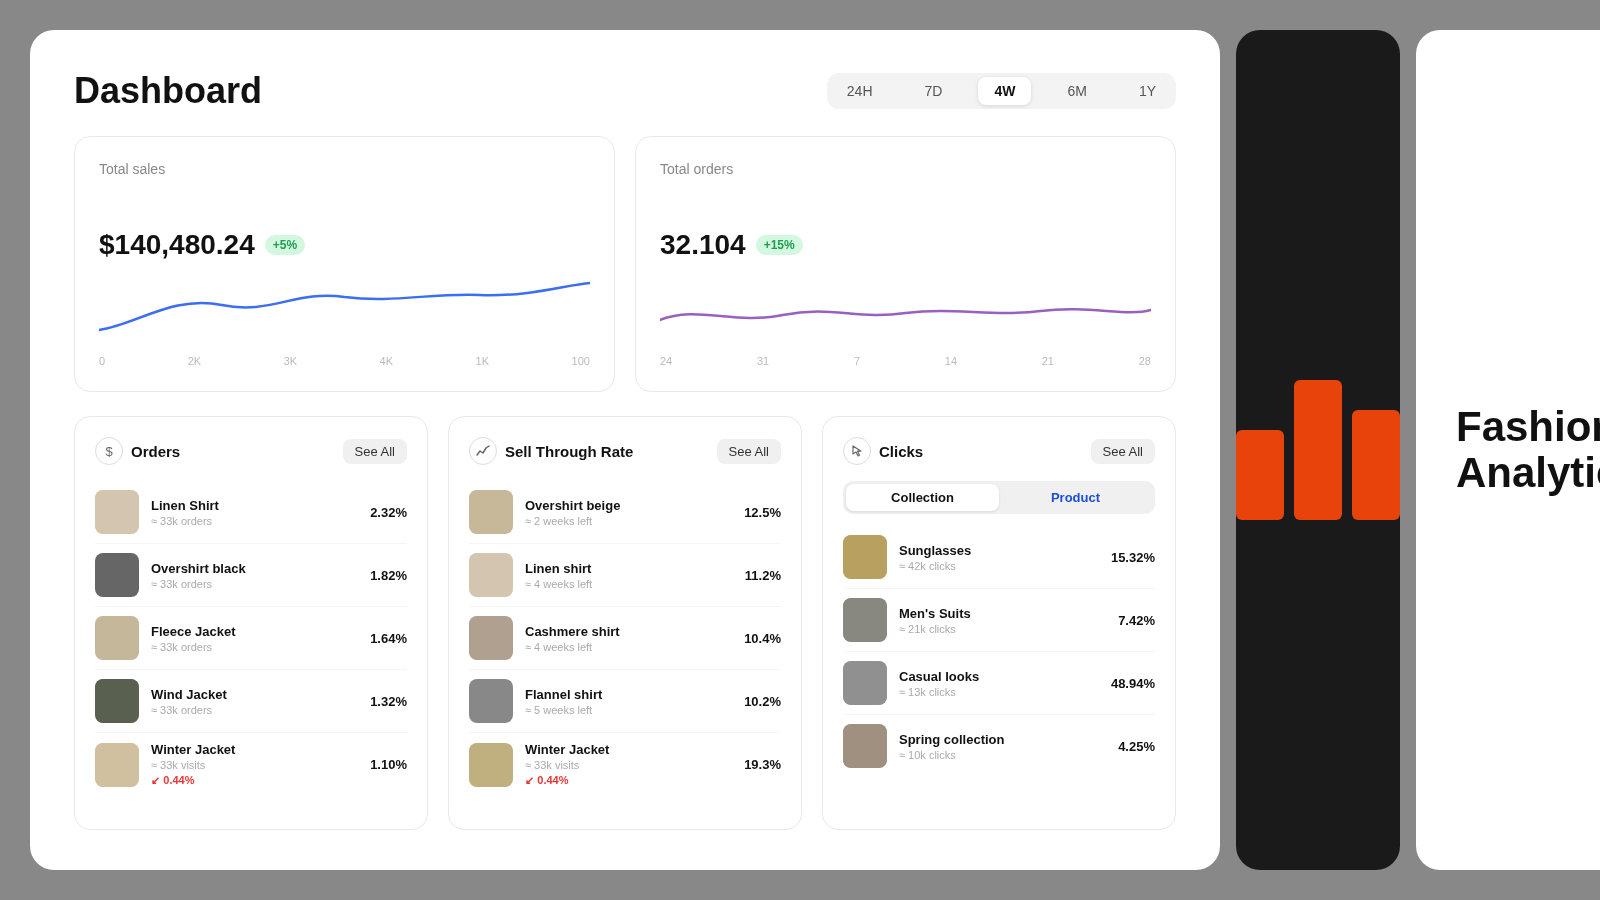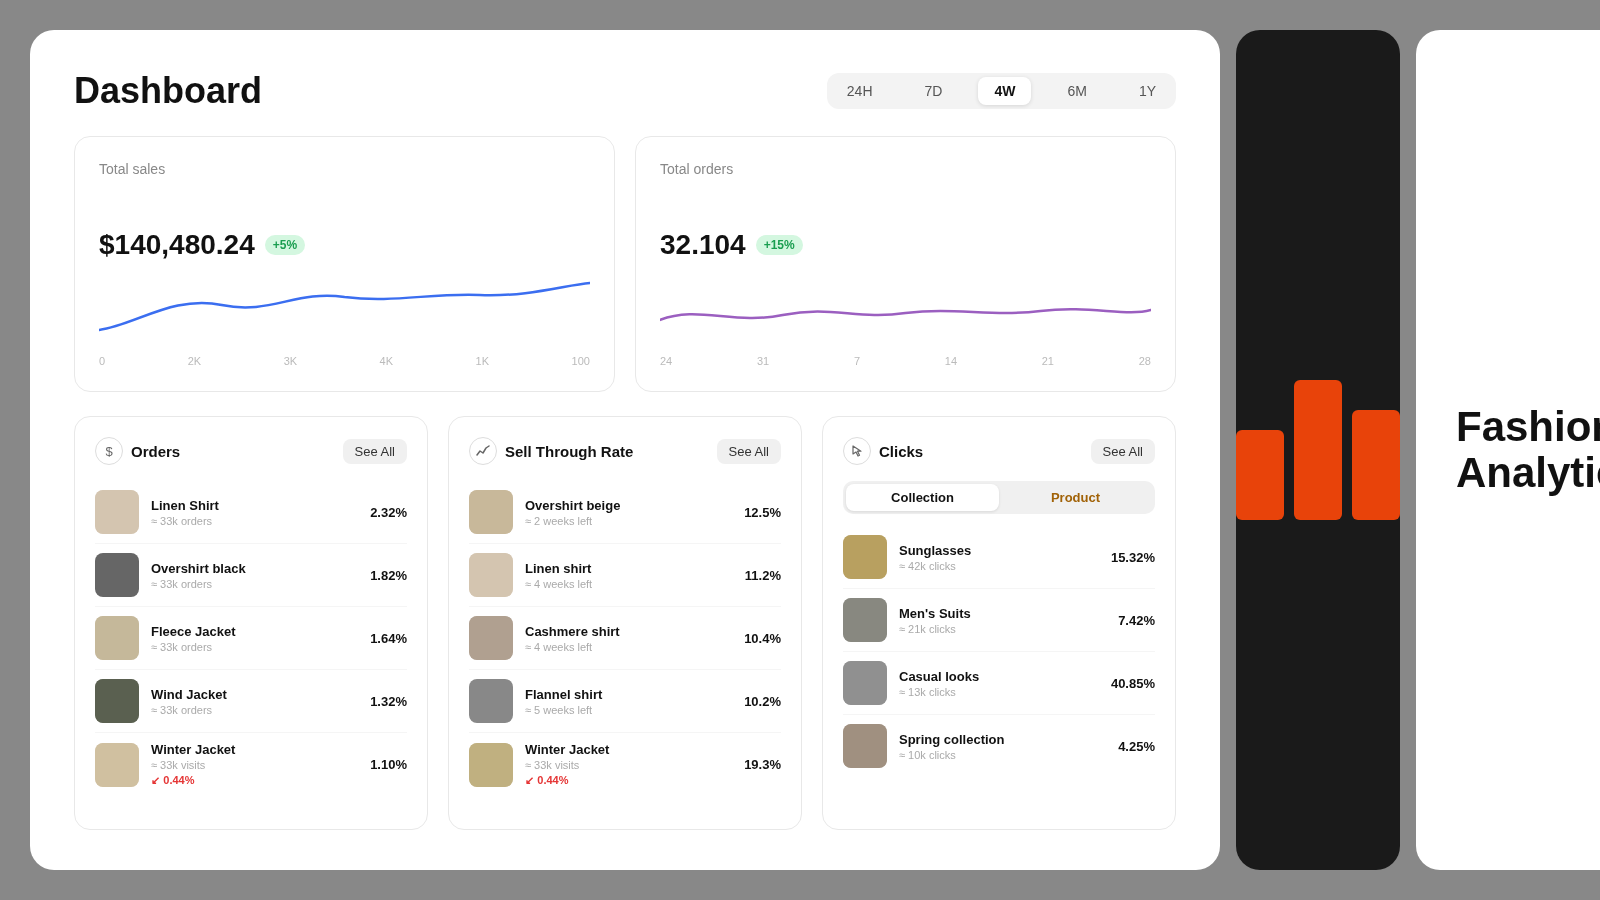--- a/index.html
+++ b/index.html
@@ -226,21 +226,21 @@
       margin-bottom: 12px;
     }
     .toggle-tab {
       flex: 1;
       text-align: center;
       padding: 6px 0;
       font-size: 13px;
       font-weight: 600;
       border-radius: 8px;
       cursor: pointer;
-      color: #a16207;
+      color: #1d4ed8;
       border: none;
       background: transparent;
     }
     .toggle-tab.active {
       background: #fff;
       color: #111;
       box-shadow: 0 1px 3px rgba(0,0,0,0.1);
     }
 
     
@@ -517,21 +517,21 @@
               <div class="item-value">7.42%</div>
             </div>
             <div class="list-item">
               <div class="item-thumb" style="background: rgb(144, 144, 144);">
                 <div class="item-thumb-inner" style="background: linear-gradient(135deg, rgba(144, 144, 144, 0.8) 0%, rgba(144, 144, 144, 0.533) 100%); width: 100%; height: 100%; border-radius: 8px;"></div>
               </div>
               <div class="item-info">
                 <div class="item-name">Casual looks</div>
                 <div class="item-sub">≈ 13k clicks</div>
               </div>
-              <div class="item-value">40.85%</div>
+              <div class="item-value">48.94%</div>
             </div>
             <div class="list-item">
               <div class="item-thumb" style="background: rgb(160, 144, 128);">
                 <div class="item-thumb-inner" style="background: linear-gradient(135deg, rgba(160, 144, 128, 0.8) 0%, rgba(160, 144, 128, 0.533) 100%); width: 100%; height: 100%; border-radius: 8px;"></div>
               </div>
               <div class="item-info">
                 <div class="item-name">Spring collection</div>
                 <div class="item-sub">≈ 10k clicks</div>
               </div>
               <div class="item-value">4.25%</div>

